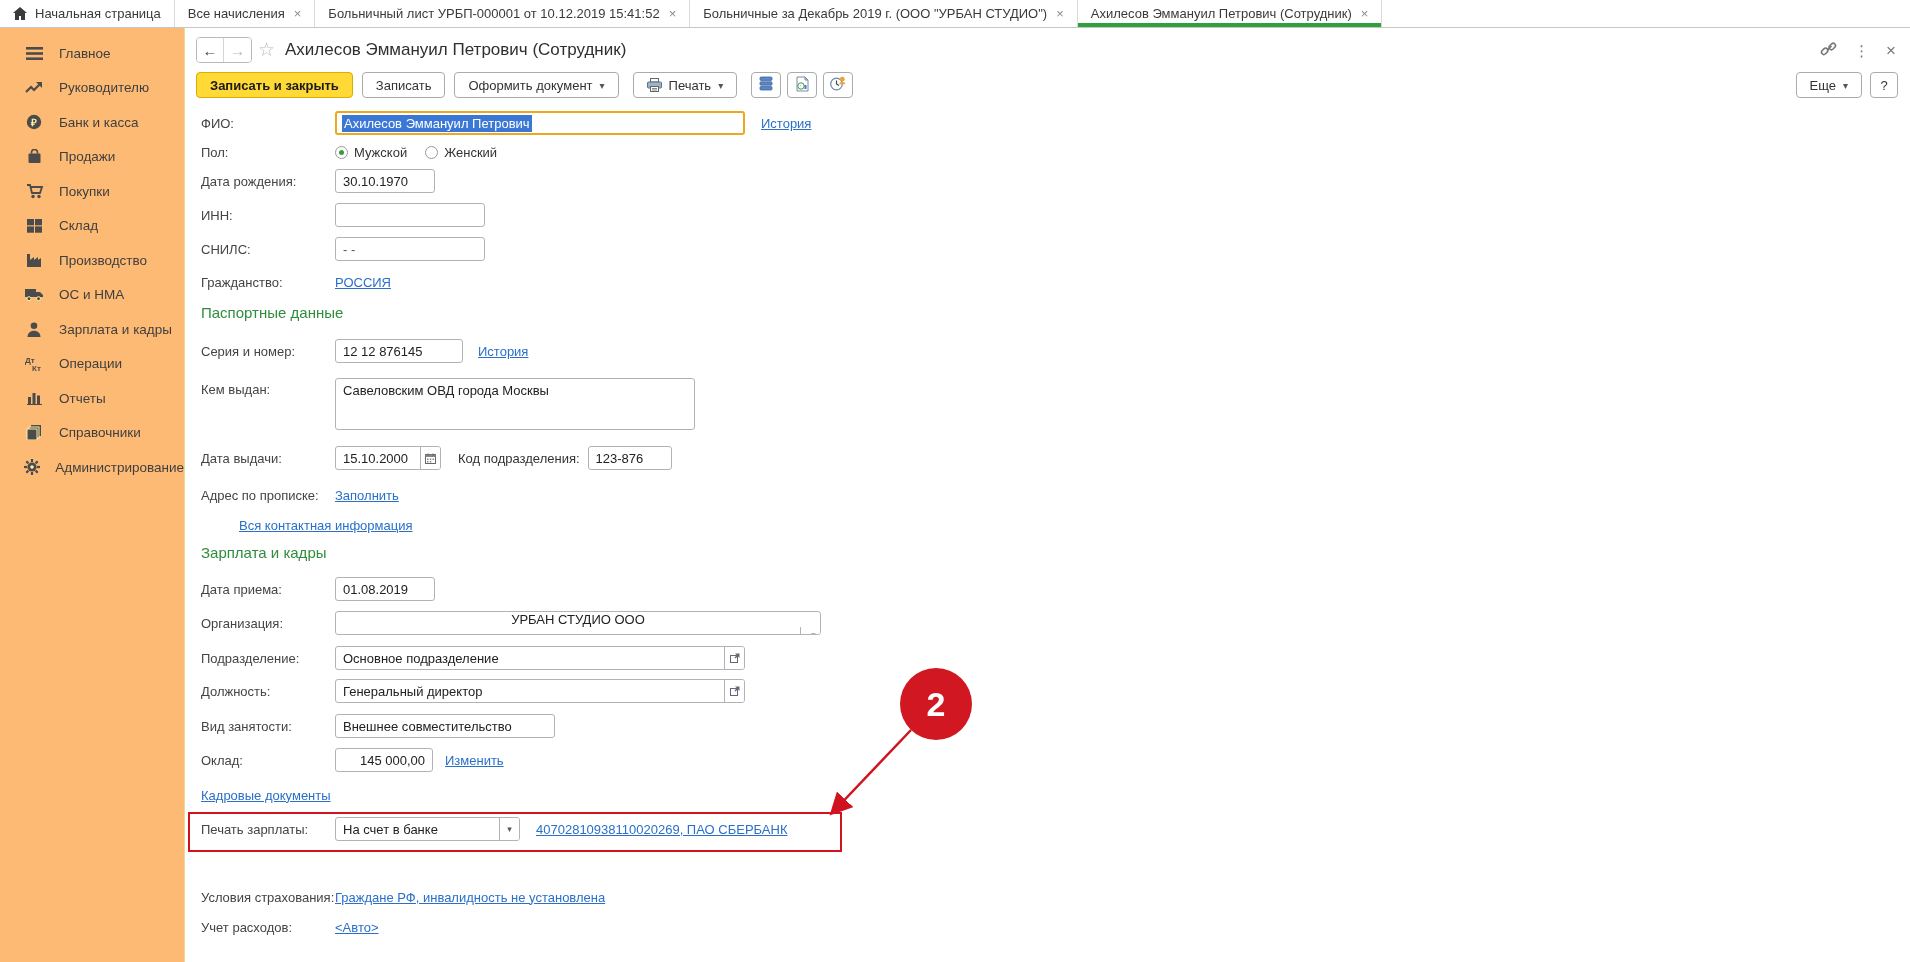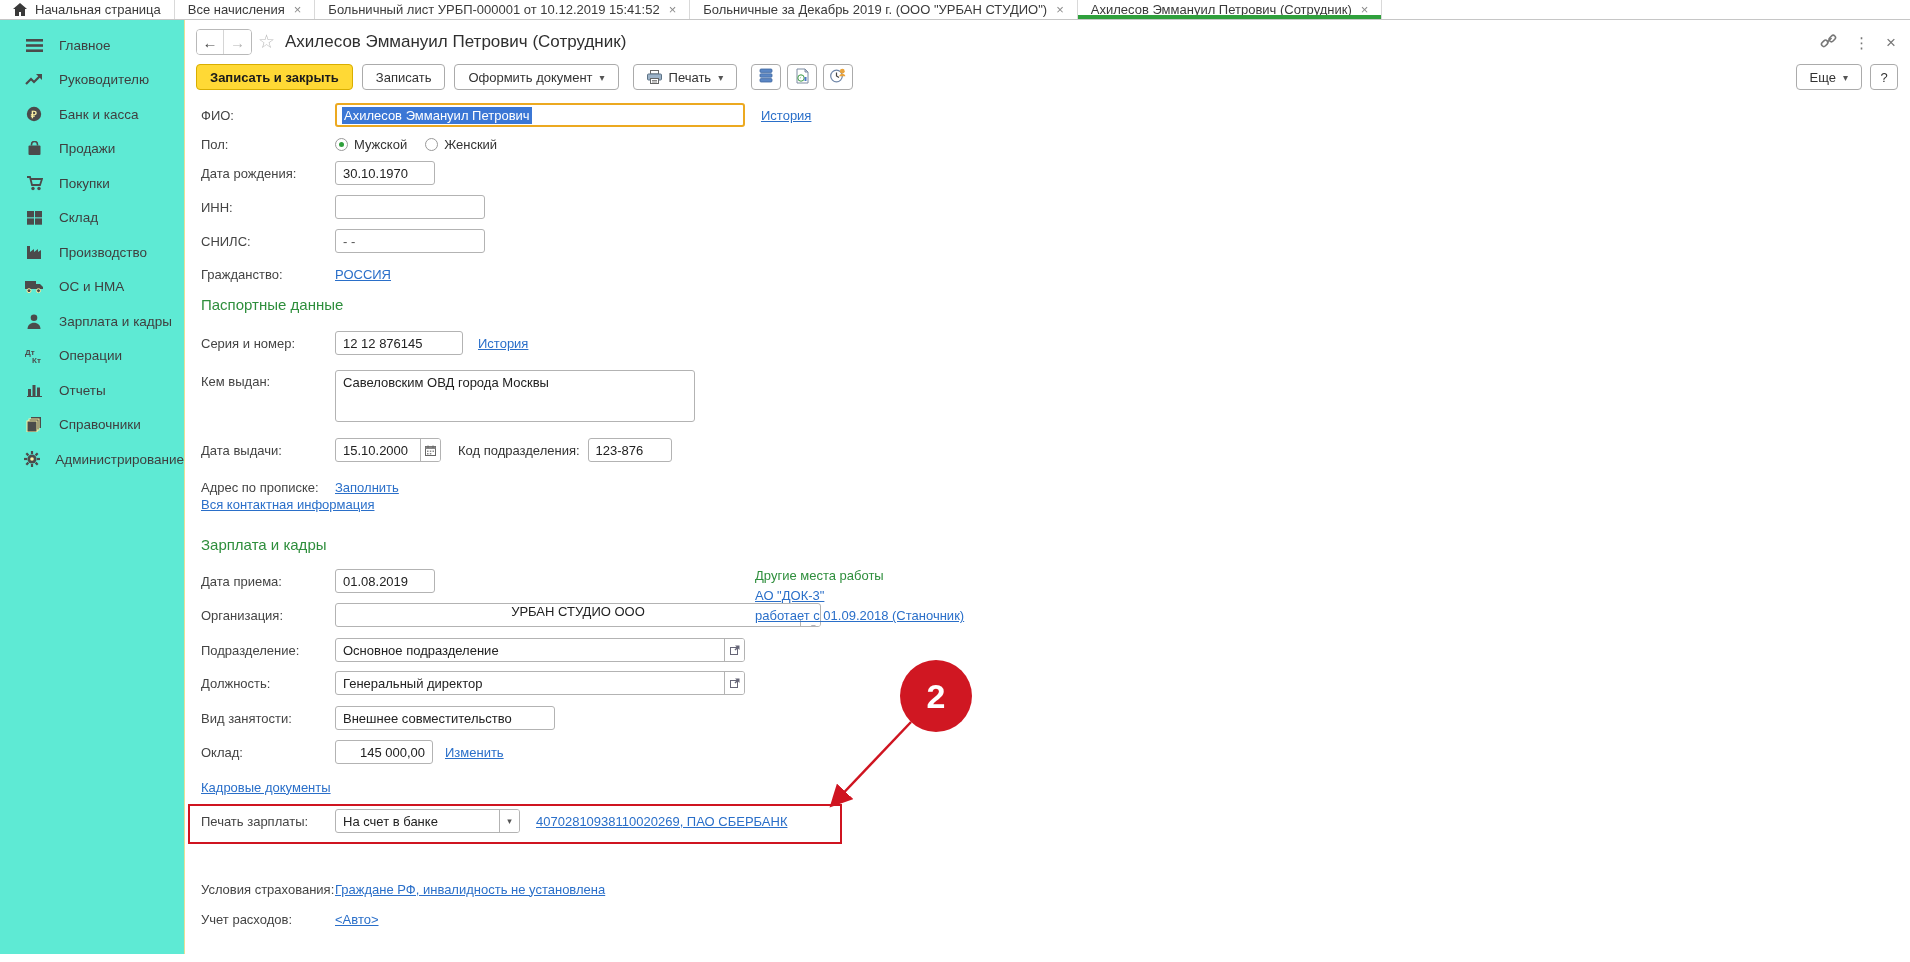--- a/index.html
+++ b/index.html
@@ -1,31 +1,31 @@
 <!DOCTYPE html>
 <html><head>
 <meta charset="utf-8">
 <style>
   * { margin:0; padding:0; box-sizing:border-box; }
   html,body { width:1910px; height:962px; overflow:hidden; background:#fff;
     font-family:"Liberation Sans", sans-serif; color:#333; }
 
   
-  .tabbar { display:flex; height:20px; background:#fff; border-bottom:1px solid #c6c6c6; }
+  .tabbar { display:flex; height:28px; background:#fff; border-bottom:1px solid #c6c6c6; }
   .tab { display:flex; align-items:center; height:100%; padding:0 13px;
     font-size:13px; color:#3a3a3a; border-right:1px solid #d9d9d9;
     position:relative; white-space:nowrap; cursor:default; }
   .tab .tab-close { margin-left:9px; color:#8a8a8a; font-size:13px; line-height:1; }
   .tab.active::after { content:""; position:absolute; left:0; right:0; bottom:0;
     height:4px; background:#2fa03c; }
   .tab-home-ic { margin-right:8px; display:inline-flex; }
 
   
   .app { display:flex; height:934px; }
-  .sidebar { width:185px; background:#5eead4; border-right:1px solid #e7dd96;
+  .sidebar { width:185px; background:#fdba74; border-right:1px solid #e7dd96;
     padding-top:8px; flex:none; }
   .snav { height:34.5px; display:flex; align-items:center; padding-left:22px;
     color:#3f3f3f; font-size:13.5px; cursor:pointer; }
   .snav .sic { width:24px; margin-right:13px; display:flex; justify-content:center;
     align-items:center; color:#4b4b4b; }
   .main { flex:1; position:relative; background:#fff; }
 
   
   .navgroup { position:absolute; left:11px; top:9px; display:flex;
     border:1px solid #b9b9b9; border-radius:4px; overflow:hidden; height:26px; }
@@ -442,21 +442,21 @@
       <div class="tb" style="width:84px; margin-left:8px;">
         <span>123-876</span>
       </div>
     </div>
 
     <div class="frow" style="top:455px;">
       <span class="flabel">Адрес по прописке:</span>
       <a class="lnk">Заполнить</a>
     </div>
 
-    <div class="frow" style="top:472px;">
+    <div class="frow" style="top:485px;margin-left:38px;">
       <a class="lnk">Вся контактная информация</a>
     </div>
 
     <div class="sechdr" style="top:516px;">Зарплата и кадры</div>
 
     <div class="frow" style="top:549px;">
       <span class="flabel">Дата приема:</span>
       <div class="tb" style="width:100px;">
         <span>01.08.2019</span>
       </div>
@@ -533,25 +533,20 @@
     <div class="frow" style="top:857px;">
       <span class="flabel">Условия страхования:</span>
       <a class="lnk">Граждане РФ, инвалидность не установлена</a>
     </div>
 
     <div class="frow" style="top:887px;">
       <span class="flabel">Учет расходов:</span>
       <a class="lnk">&lt;Авто&gt;</a>
     </div>
 
-    <div class="other-jobs">
-      <div class="ttl">Другие места работы</div>
-      <div><a class="lnk">АО "ДОК-3"</a></div>
-      <div><a class="lnk">работает с 01.09.2018 (Станочник)</a></div>
-    </div>
 
     <div class="ann-box"></div>
     <svg class="ann-svg">
       <defs>
         <marker id="arrhead" markerWidth="9" markerHeight="9" refX="7" refY="4.5" orient="auto">
           <path d="M0 0L9 4.5L0 9z" fill="#cf1420"></path>
         </marker>
       </defs>
       <line x1="726" y1="702" x2="648" y2="784" stroke="#cf1420" stroke-width="2.5" marker-end="url(#arrhead)"></line>
     </svg>

